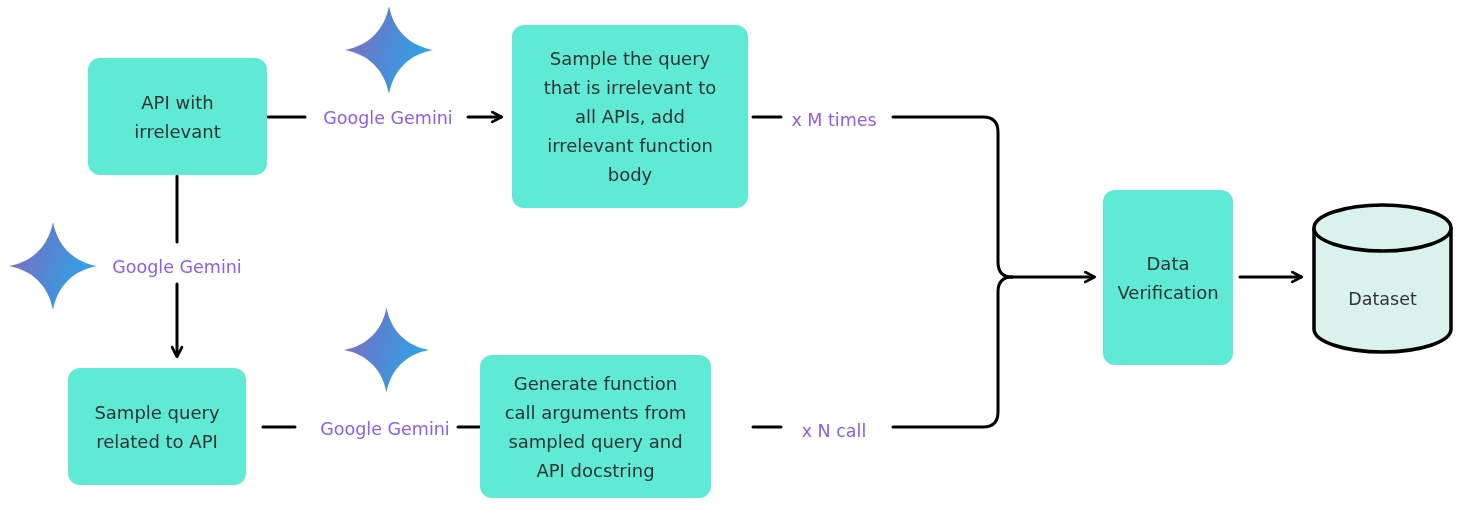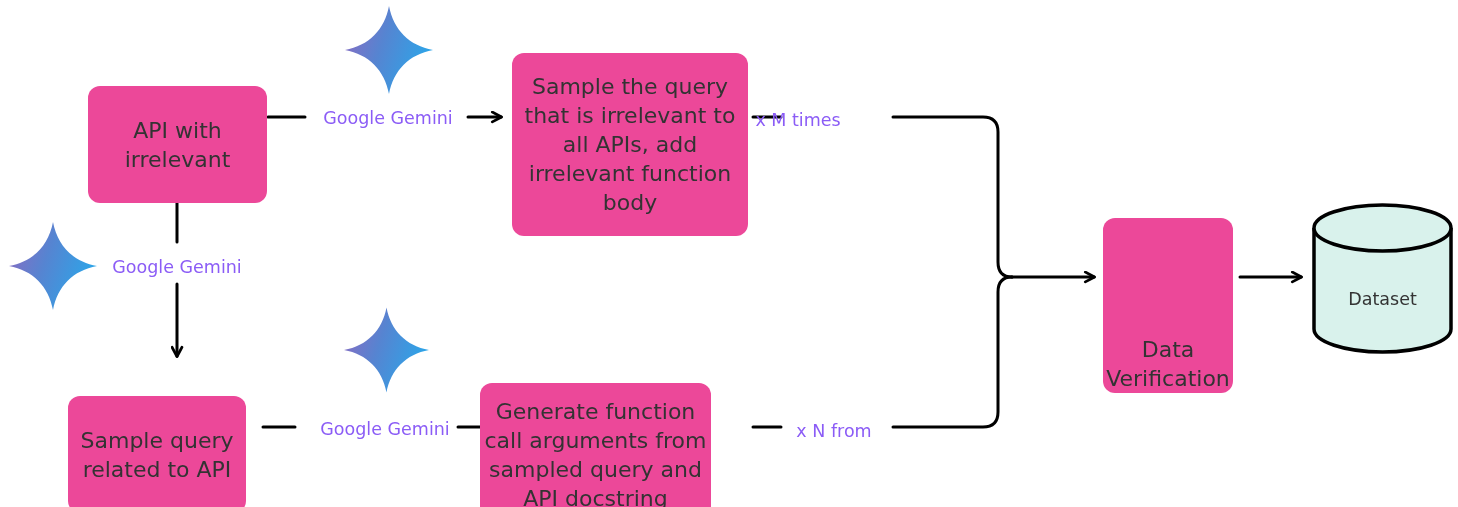--- a/index.html
+++ b/index.html
@@ -17,46 +17,45 @@
   }
   .overlay {
     position: absolute;
     left: 0; top: 0;
     width: 1458px;
     height: 507px;
     pointer-events: none;
   }
   .node {
     position: absolute;
-    background: #ec4899;
+    background: #5eead4;
     border-radius: 12px;
     display: flex;
     align-items: center;
     justify-content: center;
     text-align: center;
     color: #333333;
-    font-size: 22px;
+    font-size: 18px;
     line-height: 29px;
     white-space: pre-line;
-    margin-top: 28px;
   }
   .node-api        { left: 88px;   top: 58px;  width: 179px; height: 117px; }
   .node-irrelevant { left: 512px;  top: 25px;  width: 236px; height: 183px; }
   .node-related    { left: 68px;   top: 368px; width: 178px; height: 117px; }
   .node-generate   { left: 480px;  top: 355px; width: 231px; height: 143px; }
-  .node-verify     { left: 1103px; top: 190px; width: 130px; height: 175px; align-items: flex-end; }
+  .node-verify     { left: 1103px; top: 190px; width: 130px; height: 175px; }
   .edge-label {
     position: absolute;
     transform: translate(-50%, -50%);
     color: #8b5cf6;
     font-size: 17.5px;
     white-space: nowrap;
   }
   .lbl-gemini-top    { left: 388px; top: 118px; }
-  .lbl-mtimes        { left: 798px; top: 120px; }
+  .lbl-mtimes        { left: 834px; top: 120px; }
   .lbl-gemini-left   { left: 177px; top: 267px; }
   .lbl-gemini-bottom { left: 385px; top: 429px; }
   .lbl-ntimes        { left: 834px; top: 431px; }
   .gem-icon {
     position: absolute;
   }
   .gem-top    { left: 345px; top: 6px;   width: 88px; height: 88px; }
   .gem-left   { left: 9px;   top: 220px; width: 88px; height: 92px; }
   .gem-bottom { left: 344px; top: 306px; width: 85px; height: 88px; }
   .dataset-label {
@@ -152,15 +151,15 @@
     <path d="M50 0 C55 27 73 45 100 50 C73 55 55 73 50 100 C45 73 27 55 0 50 C27 45 45 27 50 0 Z" fill="url(#gemGrad)"></path>
   </svg>
   <svg class="gem-icon gem-bottom" viewBox="0 0 100 100" xmlns="http://www.w3.org/2000/svg">
     <path d="M50 0 C55 27 73 45 100 50 C73 55 55 73 50 100 C45 73 27 55 0 50 C27 45 45 27 50 0 Z" fill="url(#gemGrad)"></path>
   </svg>
 
   <div class="edge-label lbl-gemini-top">Google Gemini</div>
   <div class="edge-label lbl-mtimes">x M times</div>
   <div class="edge-label lbl-gemini-left">Google Gemini</div>
   <div class="edge-label lbl-gemini-bottom">Google Gemini</div>
-  <div class="edge-label lbl-ntimes">x N from</div>
+  <div class="edge-label lbl-ntimes">x N call</div>
 
 </div>
 
 </body></html>

